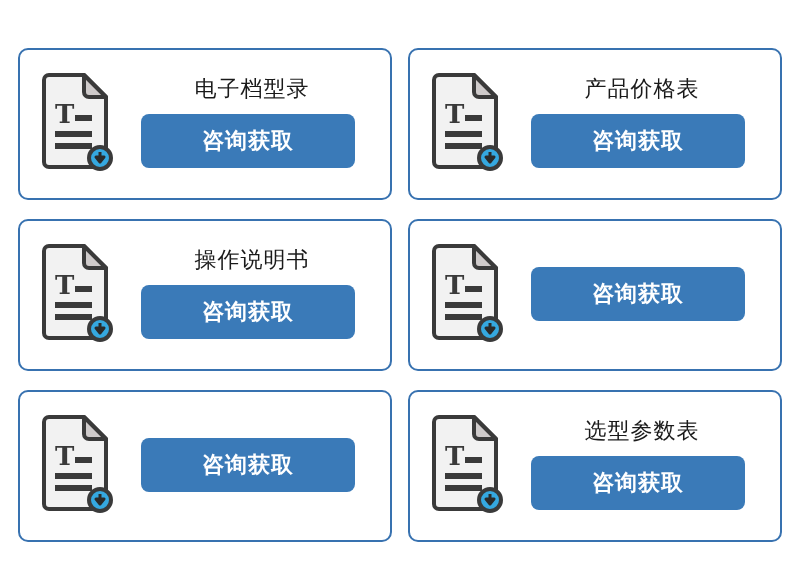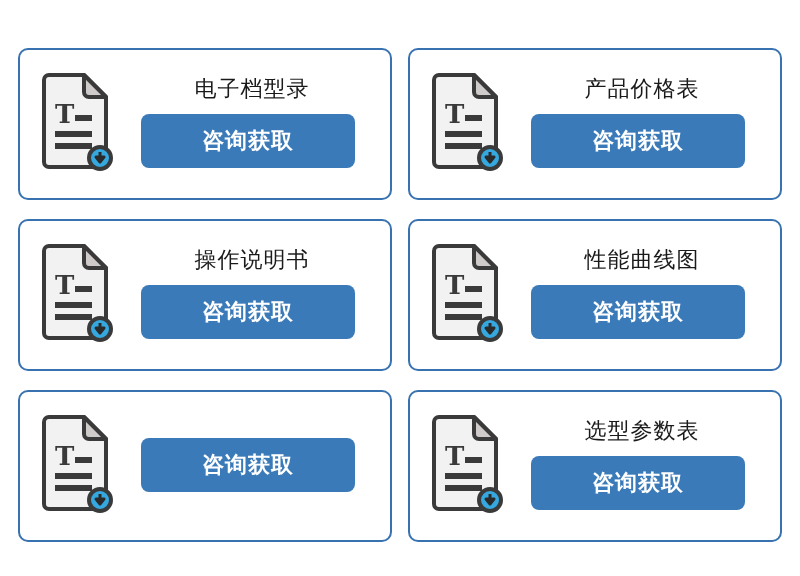--- a/index.html
+++ b/index.html
@@ -159,21 +159,20 @@
         <path d="M46 0 L68 22 L51 22 A5 5 0 0 1 46 17 Z" fill="#cfcbcb" stroke="#3a3a3a" stroke-width="4" stroke-linejoin="round"></path>
         <text x="17" y="48" font-family="DejaVu Serif, Liberation Serif, serif" font-size="26" font-weight="bold" fill="#3a3a3a">T</text>
         <rect x="37" y="40" width="17" height="6" fill="#3a3a3a"></rect>
         <rect x="17" y="56" width="37" height="6" fill="#3a3a3a"></rect>
         <rect x="17" y="68" width="37" height="6" fill="#3a3a3a"></rect>
         <circle cx="62" cy="83" r="11" fill="#35a8e0" stroke="#3a3a3a" stroke-width="4"></circle>
         <path d="M62 77 L62 86 M58 82 L62 87 L66 82 Z" fill="#2a2a2a" stroke="#2a2a2a" stroke-width="3" stroke-linejoin="round"></path>
       </svg>
     </div>
     <div class="card-body">
-      <div class="card-title">性能曲线图</div>
       <button class="cta-button">咨询获取</button>
     </div>
   </div>
 
   <div class="card">
     <div class="doc-icon">
       <svg viewBox="0 0 74 98" xmlns="http://www.w3.org/2000/svg">
         <path d="M6 5 A5 5 0 0 1 11 0 L46 0 L68 22 L68 87 A5 5 0 0 1 63 92 L11 92 A5 5 0 0 1 6 87 Z" fill="#f2f2f2" stroke="#3a3a3a" stroke-width="4" stroke-linejoin="round"></path>
         <path d="M46 0 L68 22 L51 22 A5 5 0 0 1 46 17 Z" fill="#cfcbcb" stroke="#3a3a3a" stroke-width="4" stroke-linejoin="round"></path>
         <text x="17" y="48" font-family="DejaVu Serif, Liberation Serif, serif" font-size="26" font-weight="bold" fill="#3a3a3a">T</text>

